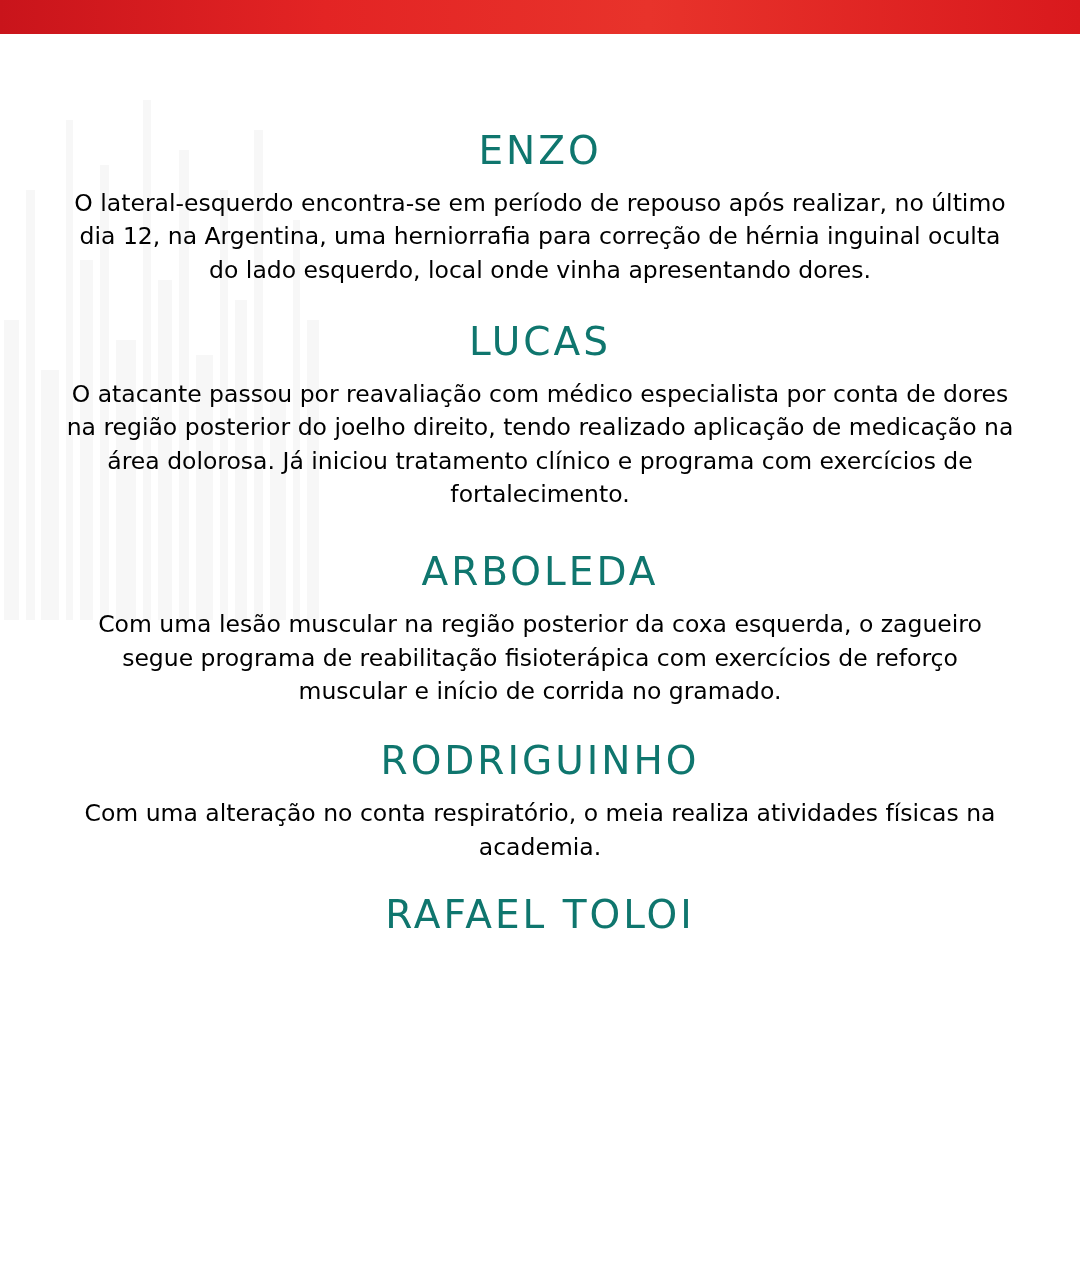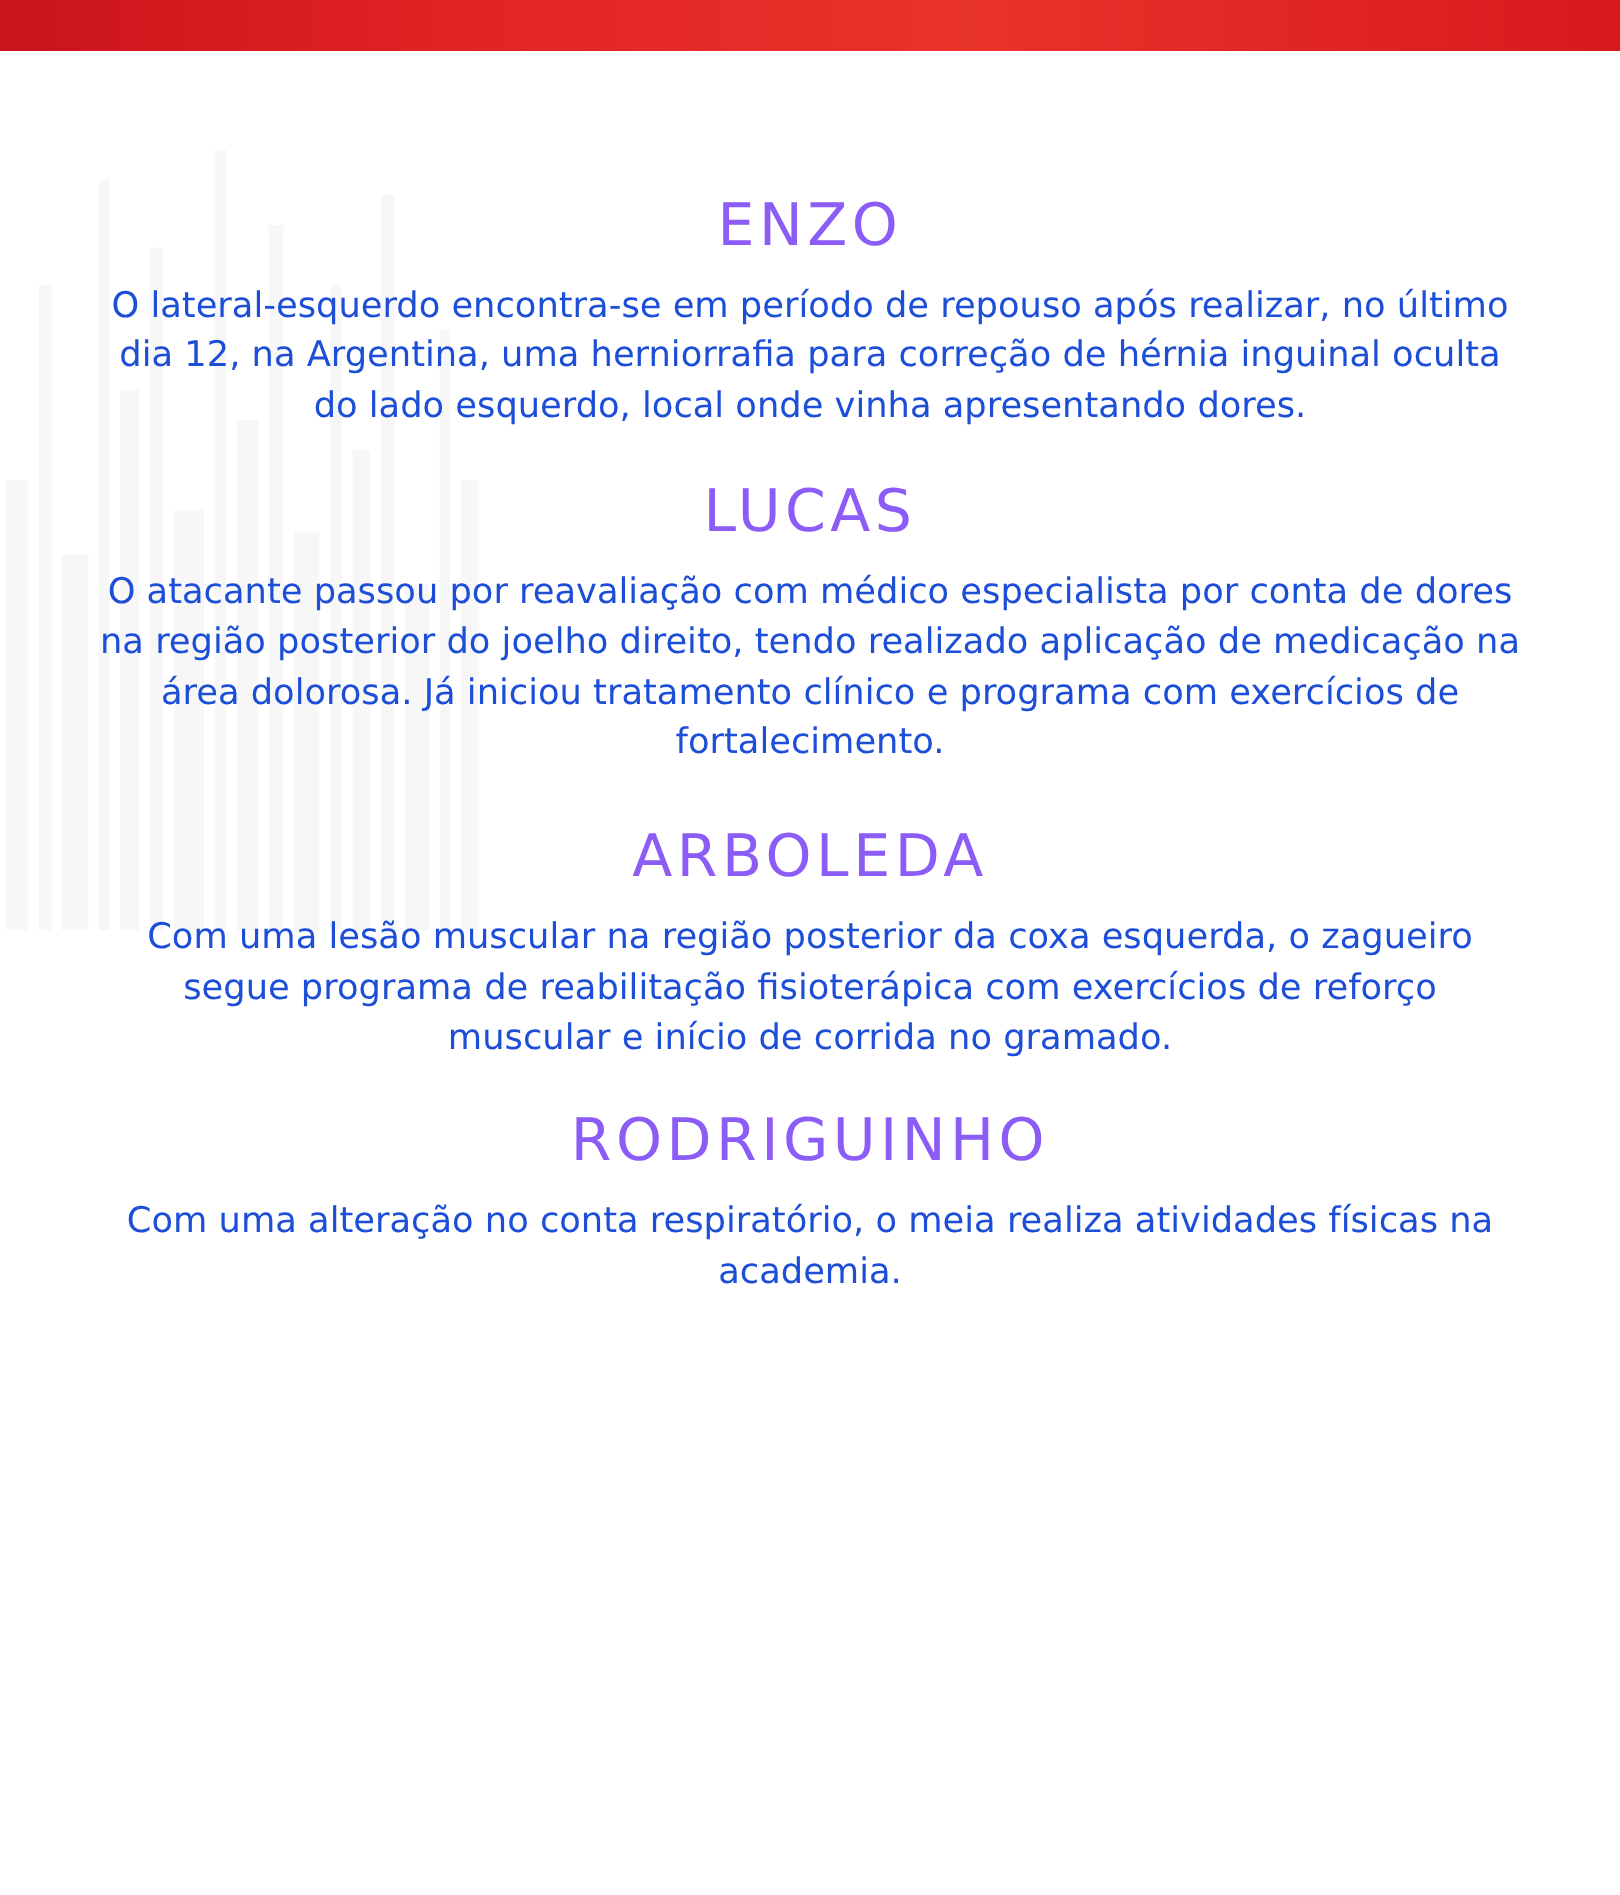--- a/index.html
+++ b/index.html
@@ -64,31 +64,31 @@
 
   .player-block {
     margin-bottom: 6px;
   }
 
   .player-name {
     font-family: "DejaVu Sans", sans-serif;
     font-size: 39px;
     font-weight: 500;
     letter-spacing: 3px;
-    color: #8b5cf6;
+    color: #0f766e;
     line-height: 1.1;
     margin: 0 0 14px 0;
     text-transform: uppercase;
   }
 
   .player-text {
     font-family: "DejaVu Sans", sans-serif;
     font-size: 23.5px;
     font-weight: 400;
-    color: #1d4ed8;
+    color: #000000;
     line-height: 1.42;
     margin: 0 auto;
     max-width: 950px;
   }
 
   .block-gap-1 { margin-bottom: 34px; }
   .block-gap-2 { margin-bottom: 40px; }
   .block-gap-3 { margin-bottom: 32px; text-align: center; }
   .block-gap-4 { margin-bottom: 16px; }
   .block-gap-5 { margin-bottom: 0; }
@@ -139,15 +139,16 @@
     <h2 class="player-name name-pad-n">ARBOLEDA</h2>
     <p class="player-text">Com uma lesão muscular na região posterior da coxa esquerda, o zagueiro segue programa de reabilitação fisioterápica com exercícios de reforço muscular e início de corrida no gramado.</p>
   </section>
 
   <section class="player-block block-gap-4">
     <h2 class="player-name name-pad-n">RODRIGUINHO</h2>
     <p class="player-text">Com uma alteração no conta respiratório, o meia realiza atividades físicas na academia.</p>
   </section>
 
   <section class="player-block block-gap-5">
+    <h2 class="player-name name-pad-n">RAFAEL TOLOI</h2>
   </section>
 
 </div>
 
 </body></html>

